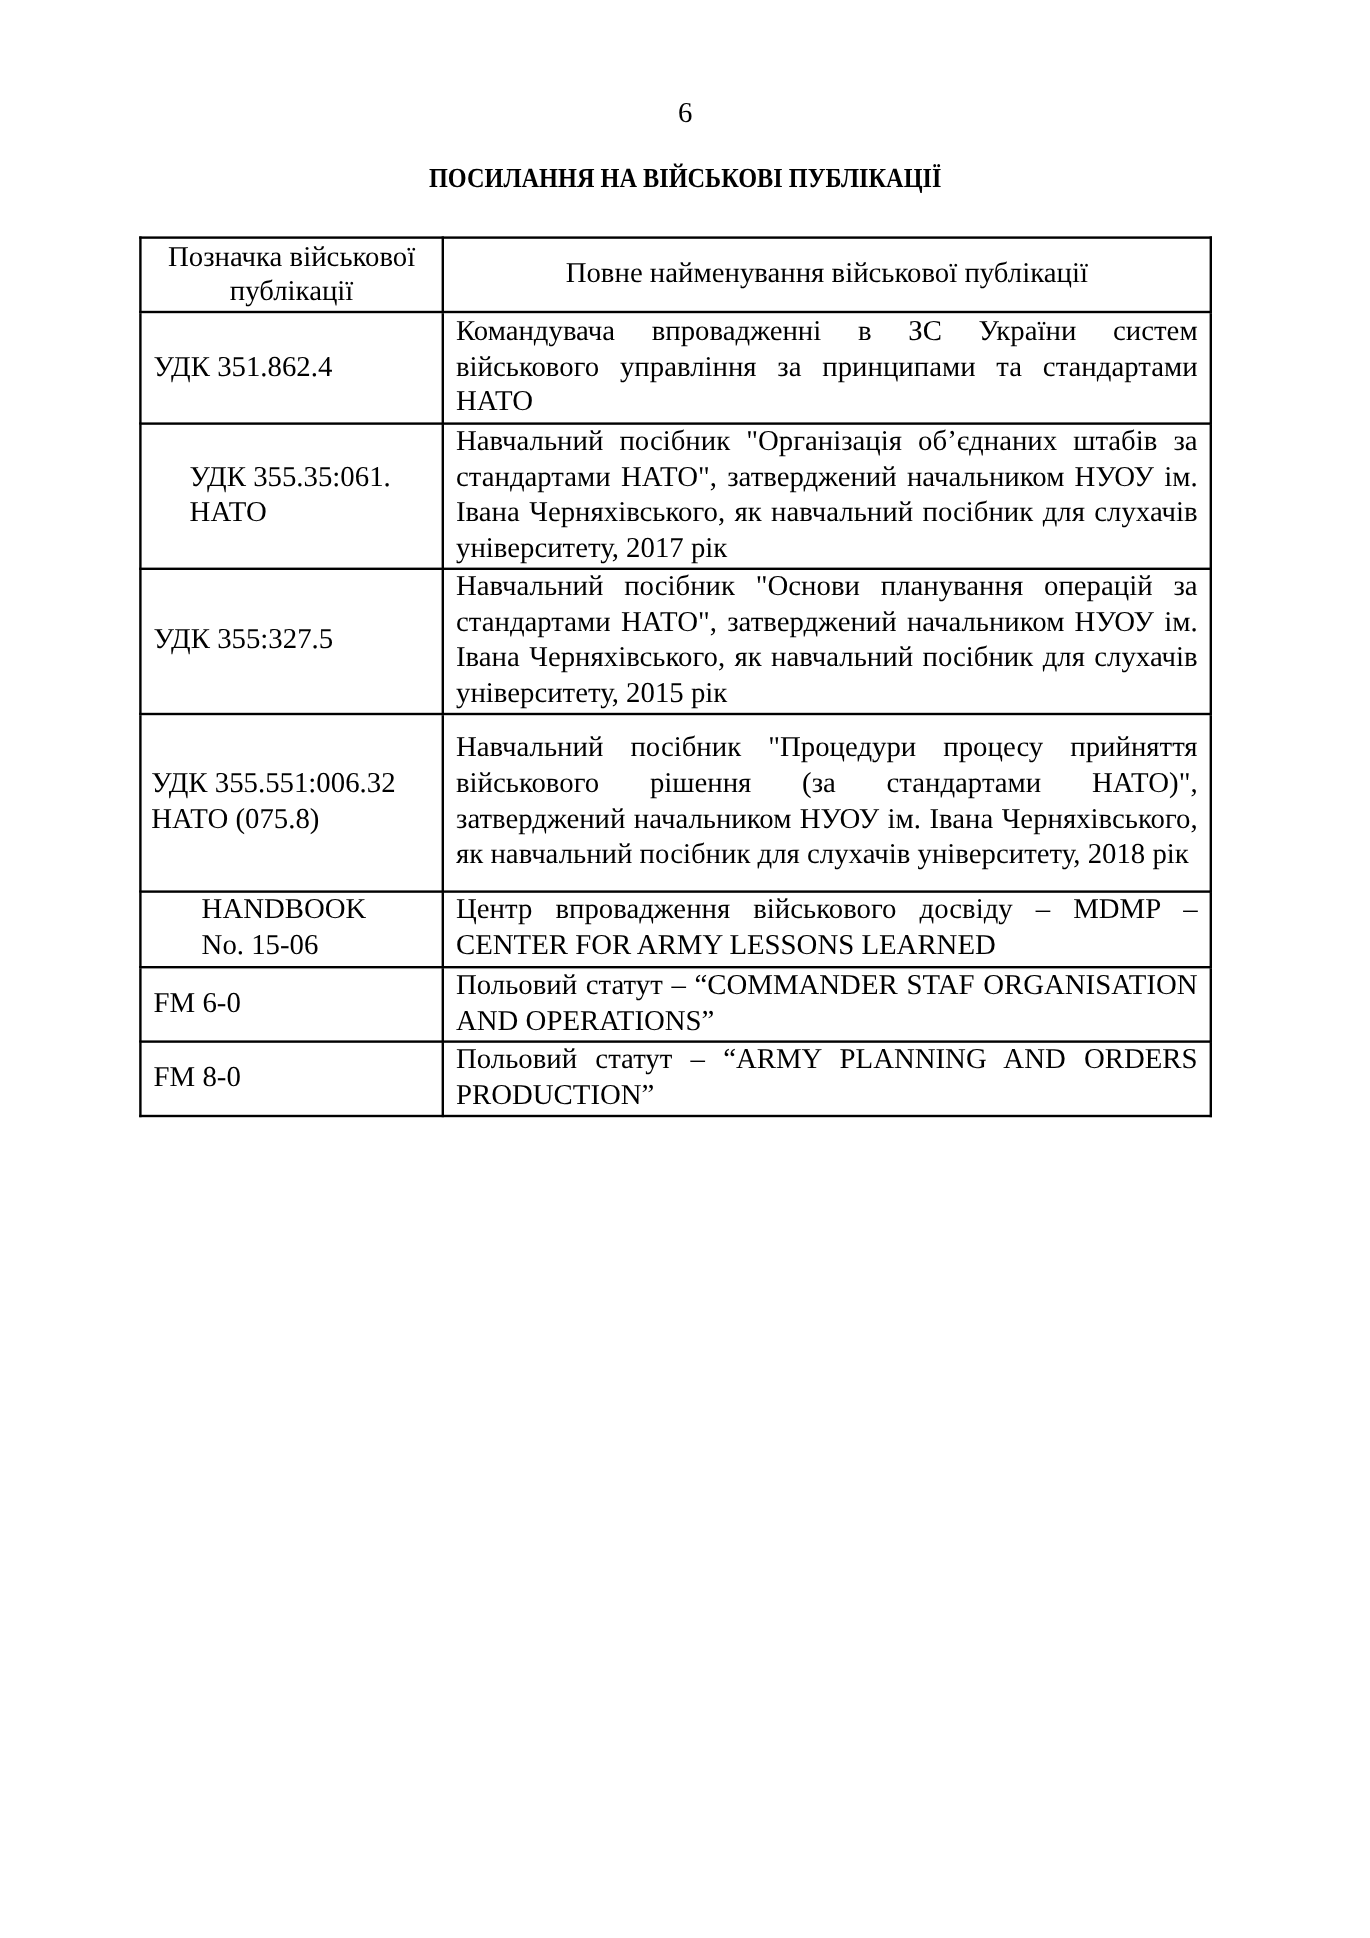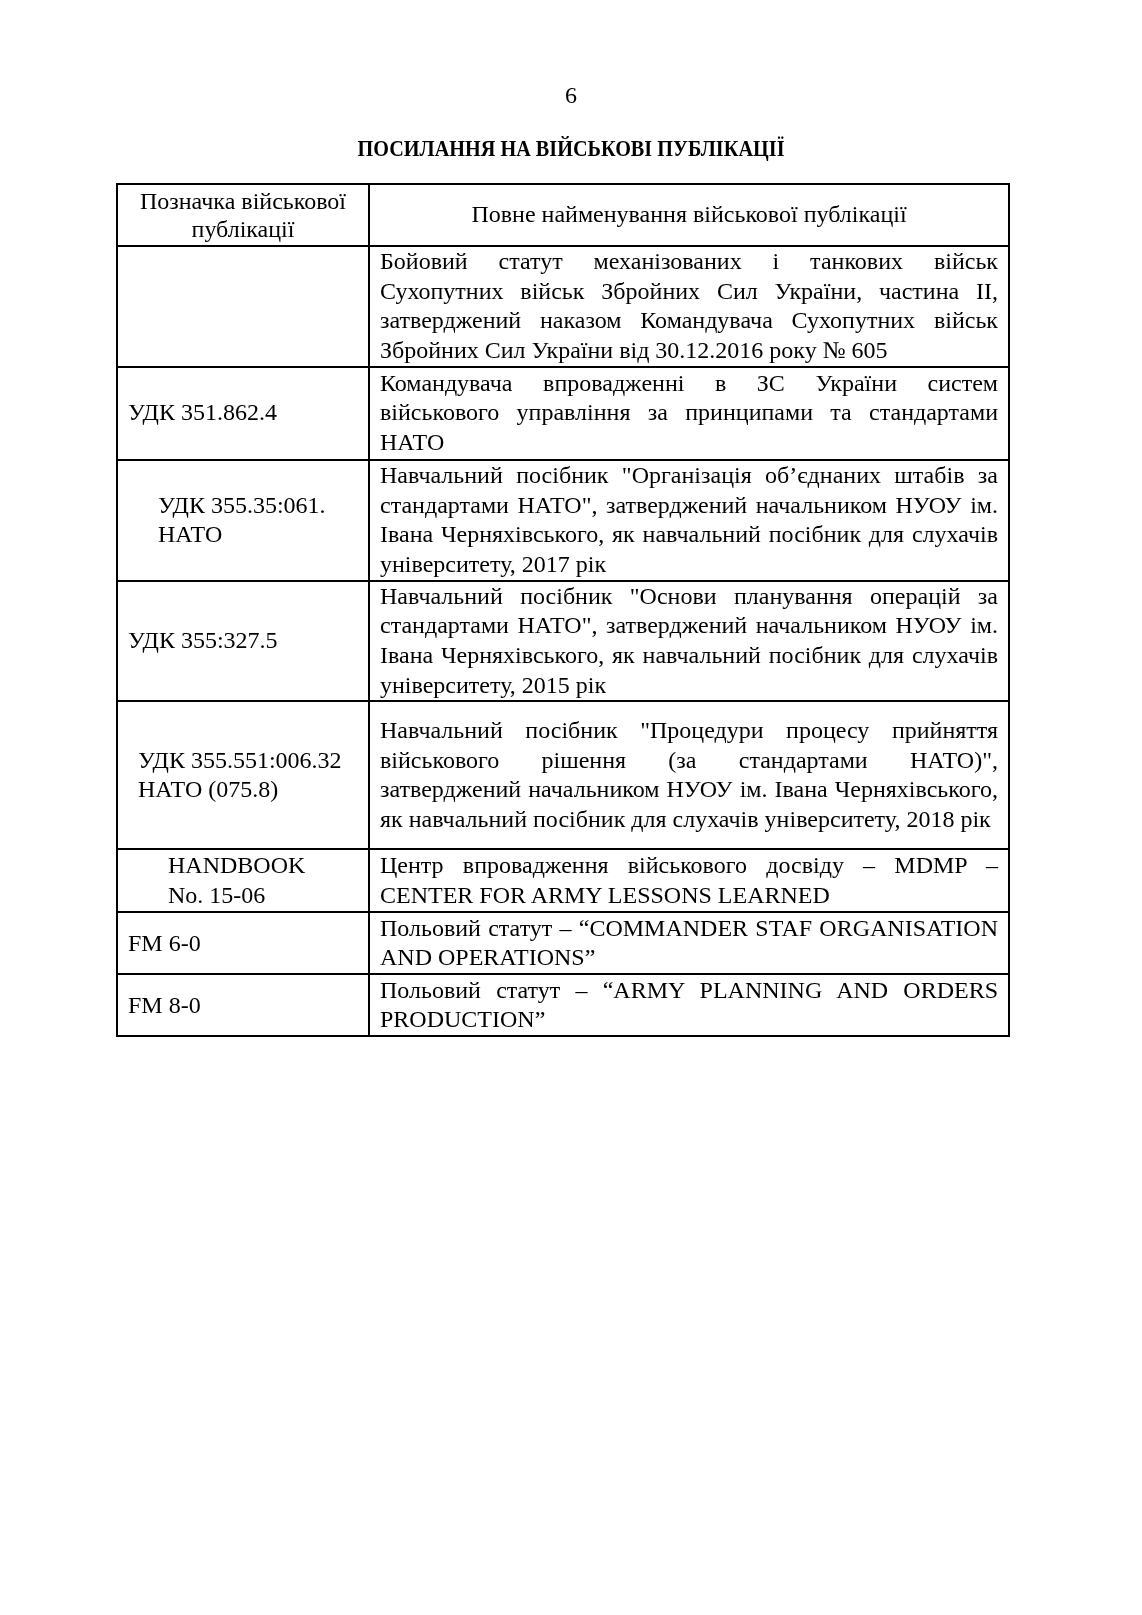--- a/index.html
+++ b/index.html
@@ -2,21 +2,21 @@
 <html><head>
 <meta charset="utf-8">
 <style>
   html, body { margin: 0; padding: 0; background: #ffffff; }
   body { width: 1142px; height: 1615px; position: relative; overflow: hidden;
          font-family: "Liberation Serif", "DejaVu Serif", serif; color: #000; }
   .page-number { position: absolute; top: 82px; left: 0; width: 1142px; text-align: center;
                  font-size: 24px; }
   .title { position: absolute; top: 136px; left: 0; width: 1142px; text-align: center;
            font-size: 23px; font-weight: bold; transform: scaleX(0.88); transform-origin: center; letter-spacing: 0; }
-  table.refs { position: absolute; top: 183px; left: 116px; width: 892px;
+  table.refs { position: absolute; top: 197px; left: 116px; width: 892px;
                border-collapse: collapse; table-layout: fixed; }
   table.refs td, table.refs th { border: 2px solid #000; padding: 0 10px; font-size: 24px;
                                  line-height: 29.7px; font-weight: normal; vertical-align: middle; }
   table.refs col.c1 { width: 252px; }
   table.refs col.c2 { width: 640px; }
   .code { text-align: left; }
   .desc { text-align: justify; text-align-last: left; }
   th { text-align: center; }
 </style>
 </head>
@@ -30,38 +30,34 @@
       <col class="c1">
       <col class="c2">
     </colgroup>
   <thead>
     <tr style="height:62px">
       <th style="line-height:28px">Позначка військової публікації</th>
       <th>Повне найменування військової публікації</th>
     </tr>
   </thead>
   <tbody>
-    <tr style="height:120px">
-      <td class="code"></td>
-      <td class="desc">Бойовий статут механізованих і танкових військ Сухопутних військ Збройних Сил України, частина ІІ, затверджений наказом Командувача Сухопутних військ Збройних Сил України від 30.12.2016 року № 605</td>
-    </tr>
     <tr style="height:93px">
       <td class="code">УДК 351.862.4</td>
       <td class="desc">Командувача впровадженні в ЗС України систем військового управління за принципами та стандартами НАТО</td>
     </tr>
     <tr style="height:119px">
       <td class="code" style="padding:0 40px">УДК 355.35:061. НАТО</td>
       <td class="desc">Навчальний посібник "Організація об’єднаних штабів за стандартами НАТО", затверджений начальником НУОУ ім. Івана Черняхівського, як навчальний посібник для слухачів університету, 2017 рік</td>
     </tr>
     <tr style="height:119px">
       <td class="code">УДК 355:327.5</td>
       <td class="desc">Навчальний посібник "Основи планування операцій за стандартами НАТО", затверджений начальником НУОУ ім. Івана Черняхівського, як навчальний посібник для слухачів університету, 2015 рік</td>
     </tr>
     <tr style="height:148px">
-      <td class="code" style="padding:0 20px">УДК 355.551:006.32 НАТО (075.8)</td>
+      <td class="code" style="padding:0 8px">УДК 355.551:006.32 НАТО (075.8)</td>
       <td class="desc">Навчальний посібник "Процедури процесу прийняття військового рішення (за стандартами НАТО)", затверджений начальником НУОУ ім. Івана Черняхівського, як навчальний посібник для слухачів університету, 2018 рік</td>
     </tr>
     <tr style="height:63px">
       <td class="code" style="padding:0 50px">HANDBOOK No. 15-06</td>
       <td class="desc">Центр впровадження військового досвіду  – MDMP – CENTER FOR ARMY LESSONS LEARNED</td>
     </tr>
     <tr style="height:62px">
       <td class="code">FM 6-0</td>
       <td class="desc">Польовий статут – “COMMANDER STAF ORGANISATION AND OPERATIONS”</td>
     </tr>

